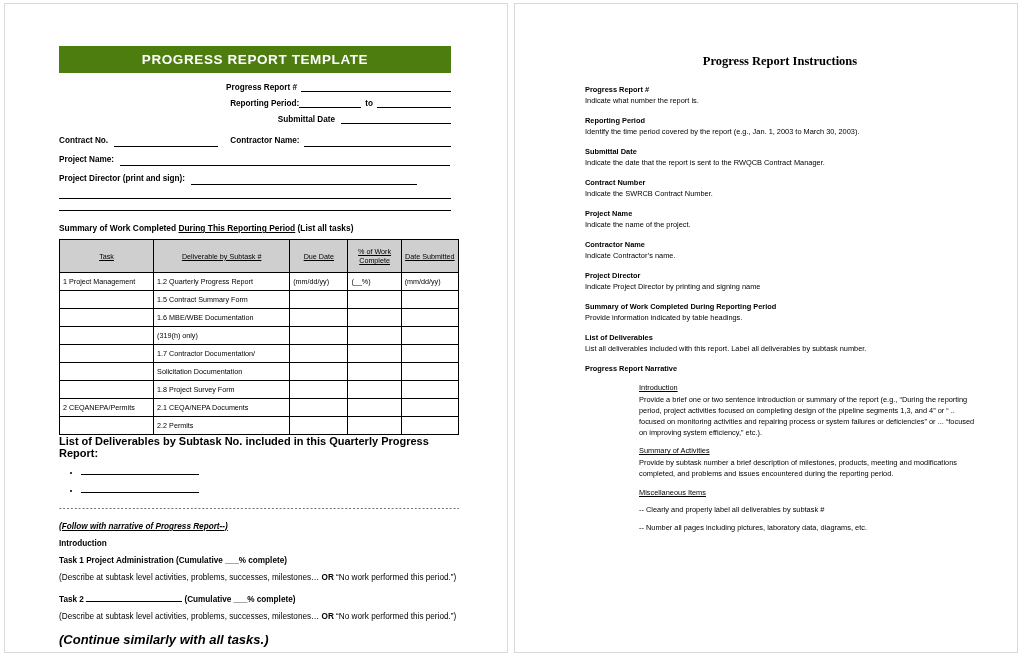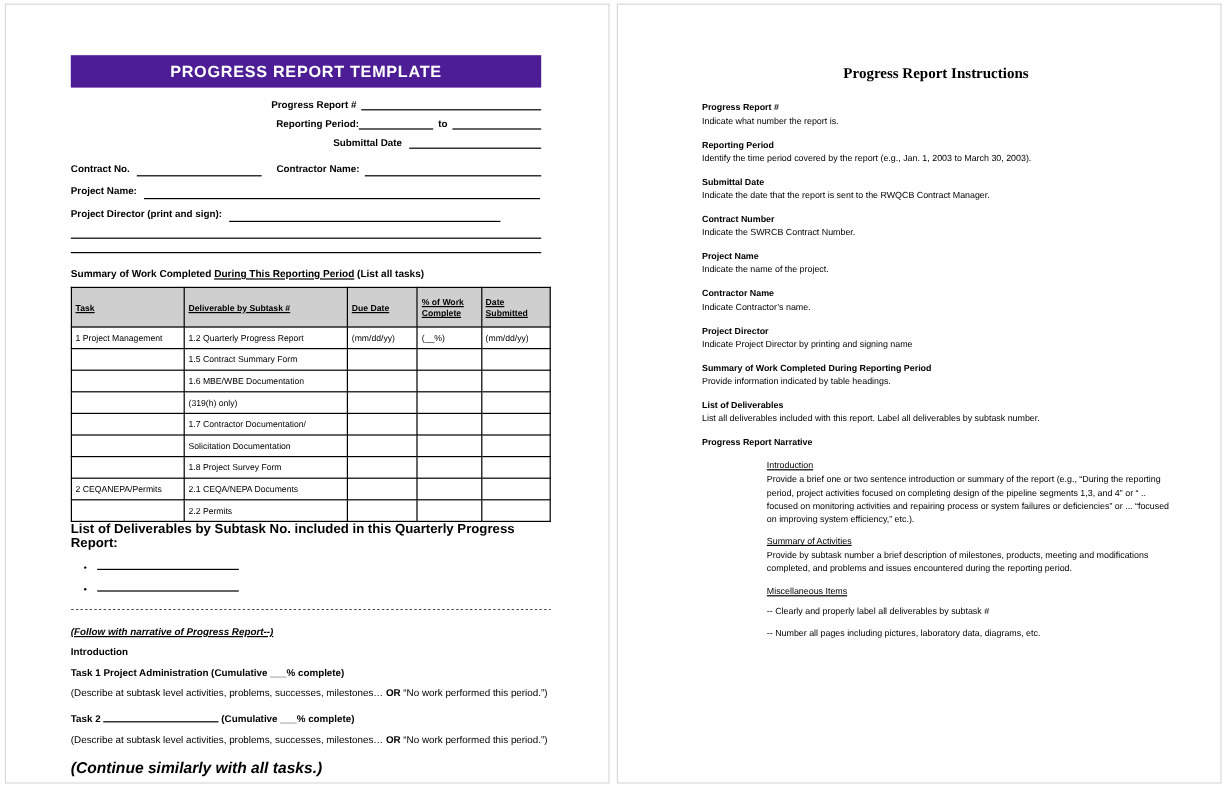--- a/index.html
+++ b/index.html
@@ -45,21 +45,21 @@
   }
   .inner-right {
     position: absolute;
     left: 70px;
     top: 50px;
     width: 390px;
   }
 
   
   .title-bar {
-    background: #4c1d95;
+    background: #4d7c0f;
     color: #fff;
     text-align: center;
     font-weight: bold;
     font-size: 13.5px;
     letter-spacing: 0.6px;
     padding: 6px 0 6px 0;
     width: 392px;
   }
   .head-lines {
     margin-top: 8px;
@@ -117,22 +117,22 @@
   }
   table.work td, table.work th {
     border: 1px solid #000;
     font-size: 7.2px;
     padding: 2px 3px;
     vertical-align: middle;
     height: 13px;
   }
   table.work th {
     background: #cfcfcf;
-    font-weight: bold;
-    text-align: left;
+    font-weight: normal;
+    text-align: center;
     height: 28px;
   }
   th .u, td .u { text-decoration: underline; }
   .c-task   { width: 92px; }
   .c-del    { width: 133px; }
   .c-due    { width: 57px; }
   .c-pct    { width: 52px; }
   .c-sub    { width: 56px; }
   td.center { text-align: left; }
 

